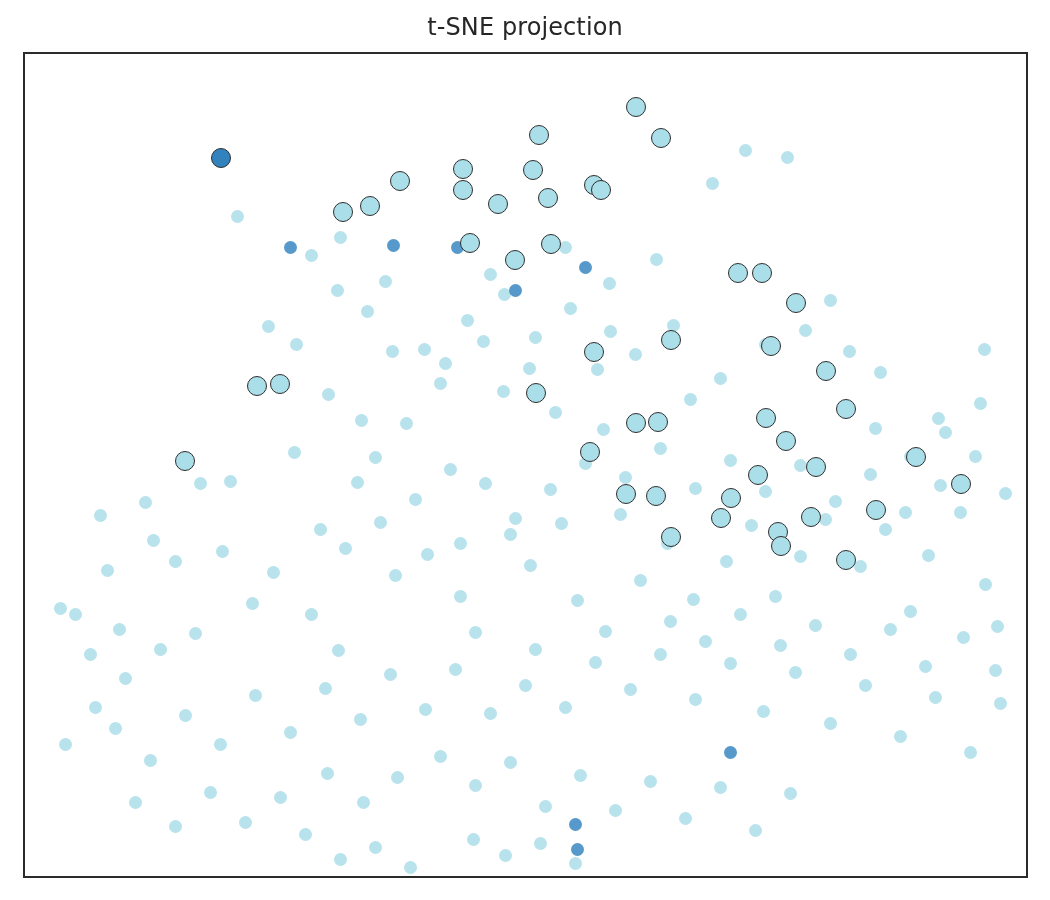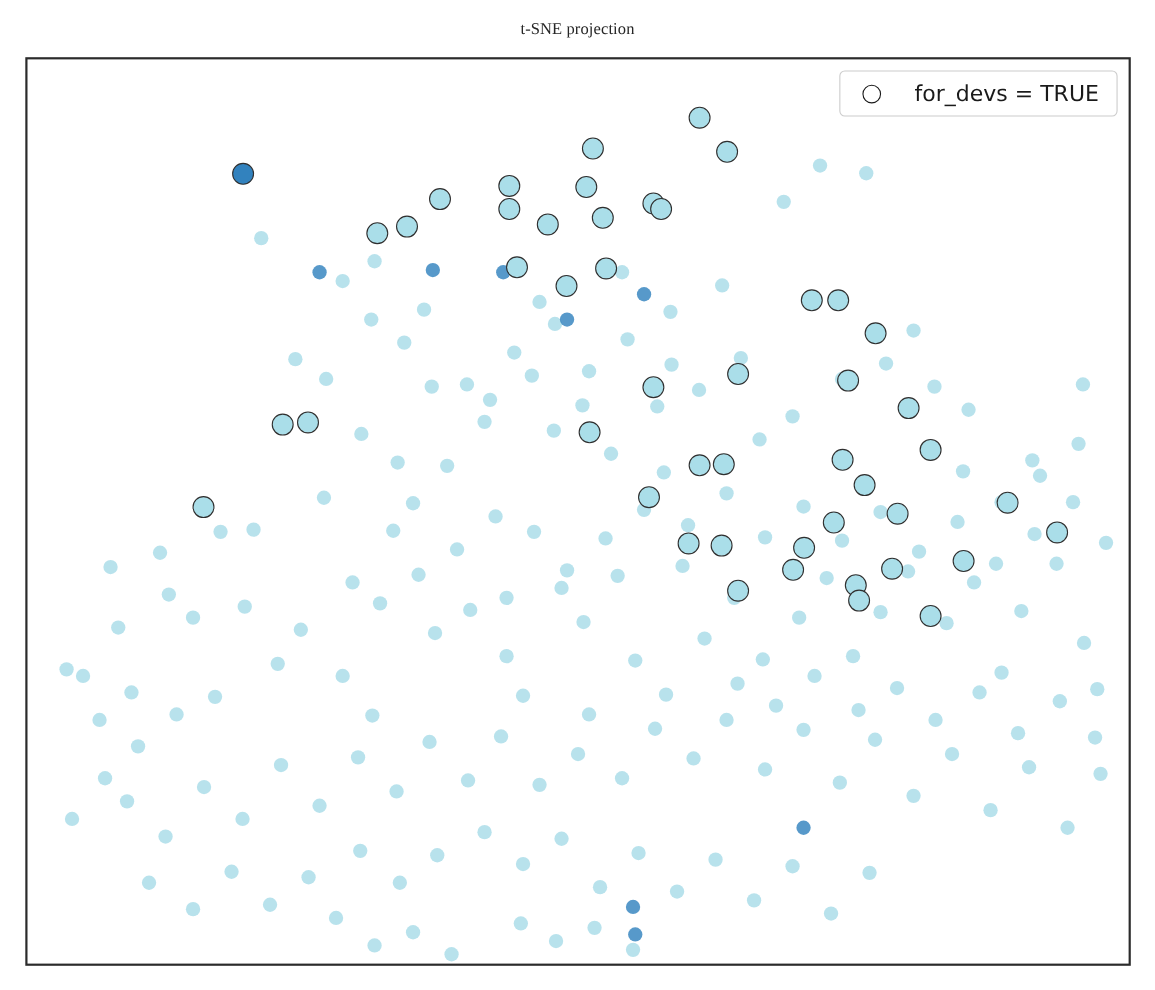--- a/index.html
+++ b/index.html
@@ -20,25 +20,24 @@
     width: 1050px;
     height: 900px;
     background: #ffffff;
   }
   #chart-title {
     position: absolute;
     left: 0;
     top: 14px;
     width: 1050px;
     text-align: center;
-    font-size: 15px;
+    font-size: 24px;
     color: #262626;
     letter-spacing: 0.1px;
     line-height: 26px;
-    font-family: Liberation Serif, serif;
   }
   #plot-area {
     position: absolute;
     left: 23px;
     top: 52px;
     width: 1005px;
     height: 826px;
     box-sizing: border-box;
     border: 2.2px solid #2b2b2b;
     background: #ffffff;
@@ -345,19 +344,15 @@
         <div class="pt hl" style="left: 69.5%; top: 56.5%; background: rgb(170, 222, 233);"></div>
         <div class="pt hl" style="left: 64.5%; top: 58.7%; background: rgb(170, 222, 233);"></div>
         <div class="pt hl" style="left: 78.5%; top: 56.3%; background: rgb(170, 222, 233);"></div>
         <div class="pt hl" style="left: 85%; top: 55.5%; background: rgb(170, 222, 233);"></div>
         <div class="pt hl" style="left: 75.2%; top: 58.2%; background: rgb(170, 222, 233);"></div>
         <div class="pt hl" style="left: 75.5%; top: 59.8%; background: rgb(170, 222, 233);"></div>
         <div class="pt hl" style="left: 82%; top: 61.5%; background: rgb(170, 222, 233);"></div>
         <div class="pt hl" style="left: 19.6%; top: 12.6%; background: rgb(50, 130, 190);"></div>
       </div>
 
-    <div id="legend">
-      <span id="legend-marker"></span>
-      <span id="legend-label">for_devs = TRUE</span>
-    </div>
 
   </div>
 </div>
 
 </body></html>

